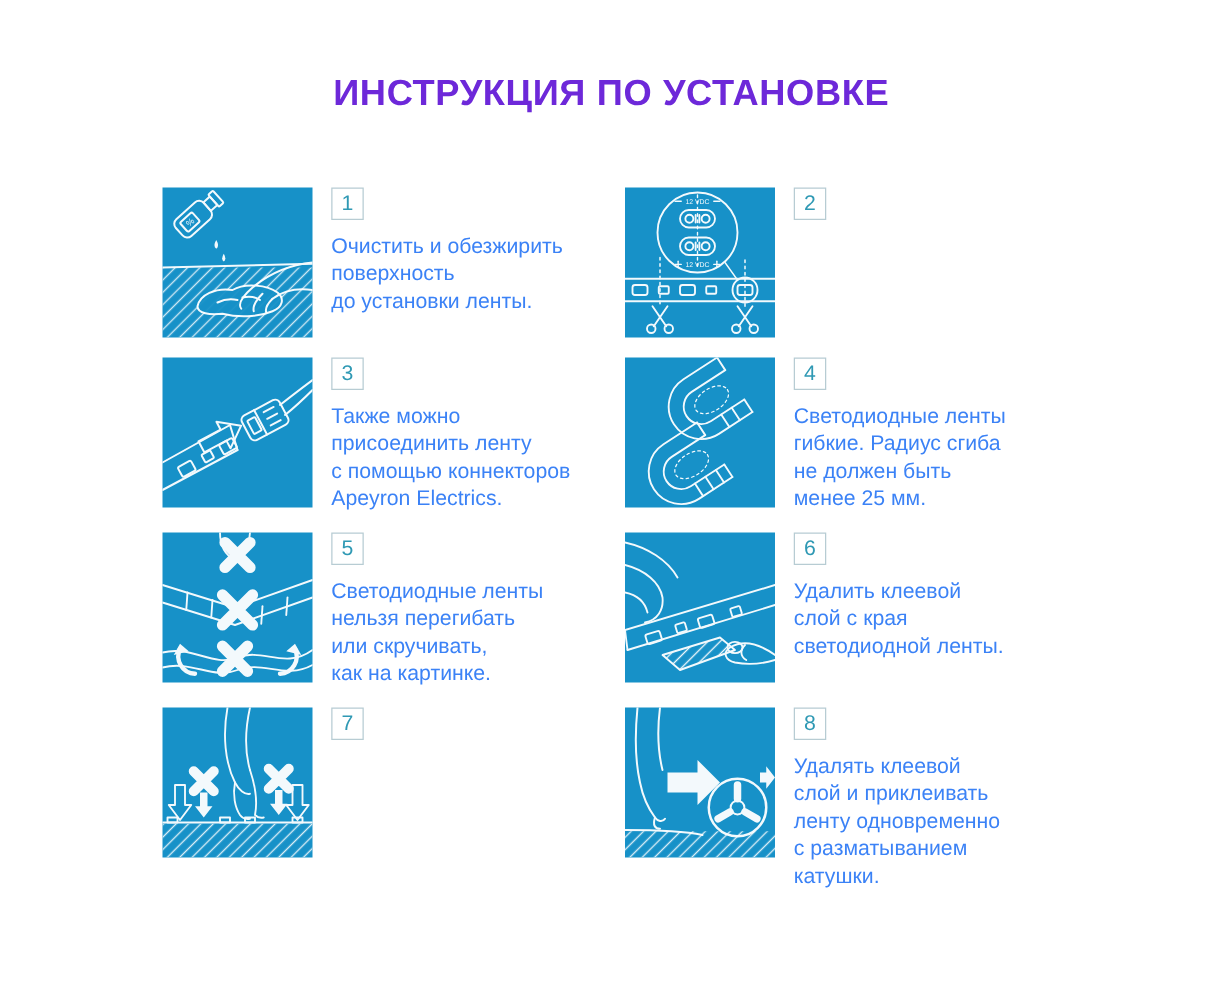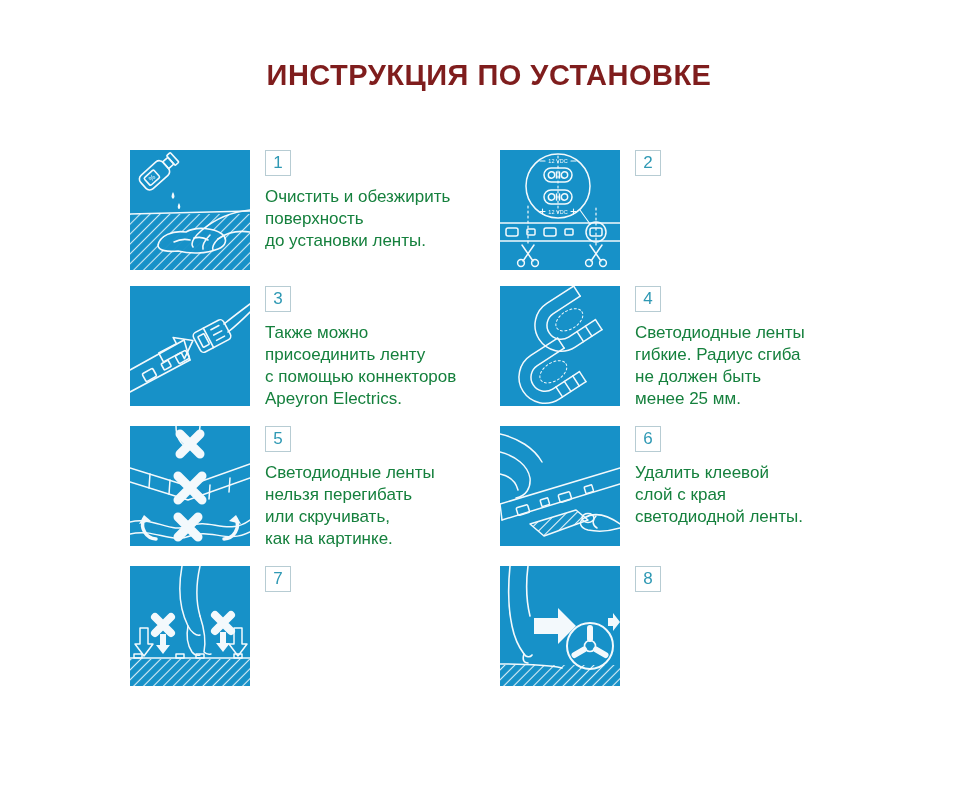--- a/index.html
+++ b/index.html
@@ -1,38 +1,38 @@
 <!DOCTYPE html>
 <html><head>
 <meta charset="utf-8">
 <style>
   html,body{margin:0;padding:0;background:#ffffff;}
   .page{
     width:978px;height:800px;background:#ffffff;overflow:hidden;
     font-family:"Liberation Sans",sans-serif;
   }
   .title{
-    padding-top:56px;text-align:center;color:#7f1d1d;font-weight:bold;
+    padding-top:56px;text-align:center;color:#6d28d9;font-weight:bold;
     font-size:29px;line-height:38px;letter-spacing:.5px;
   }
   .grid{
     display:grid;grid-template-columns:348px 348px;column-gap:22px;row-gap:16px;
     width:718px;margin:56px auto 0;
   }
   .step{display:flex;gap:15px;}
   .tile{width:120px;height:120px;flex:0 0 120px;background:#1791c8;}
   .tile svg{display:block;}
   .step-body{padding-top:0;}
   .badge{
     width:24px;height:24px;border:1px solid #b7ccd3;color:#2f99b4;
     font-size:17px;display:flex;align-items:center;justify-content:center;
     margin-bottom:10px;background:#ffffff;
   }
   .text{
-    font-size:17px;line-height:22px;color:#15803d;white-space:pre-line;width:214px;
+    font-size:17px;line-height:22px;color:#3b82f6;white-space:pre-line;width:214px;
   }
 </style>
 </head>
 <body>
 
 <div class="page">
 
   <div class="title">
     <div>ИНСТРУКЦИЯ ПО УСТАНОВКЕ</div>
   </div>
@@ -351,17 +351,22 @@
               <line x1="90" y1="73" x2="90" y2="62"></line>
               <line x1="84" y1="83.5" x2="74.5" y2="89"></line>
               <line x1="96" y1="83.5" x2="105.5" y2="89"></line>
             </g>
             <path d="M108,52 L113,52 L113,47 L120,56 L113,65 L113,60 L108,60 Z" fill="#ffffff" stroke="none"></path>
           </g>
         </svg>
       </div>
       <div class="step-body">
         <div class="badge">8</div>
+        <div class="text">Удалять клеевой
+слой и приклеивать
+ленту одновременно
+с разматыванием
+катушки.</div>
       </div>
     </div>
 
   </div>
 </div>
 
 </body></html>

